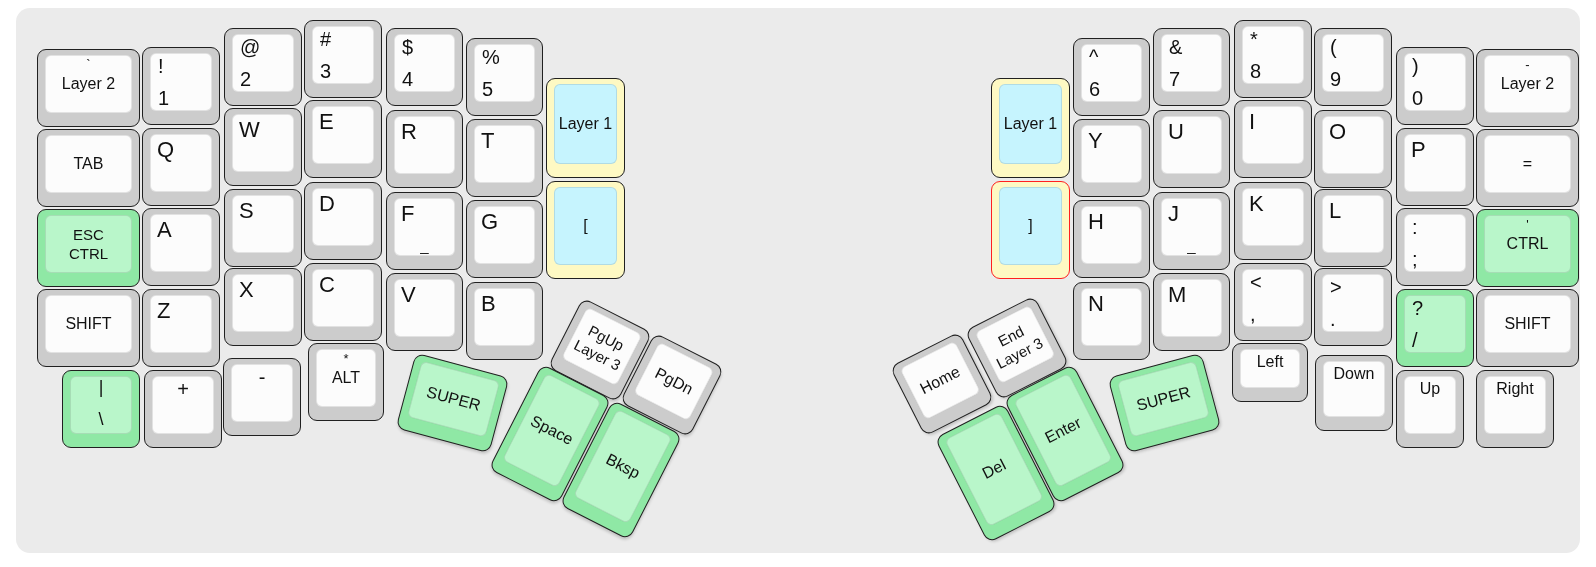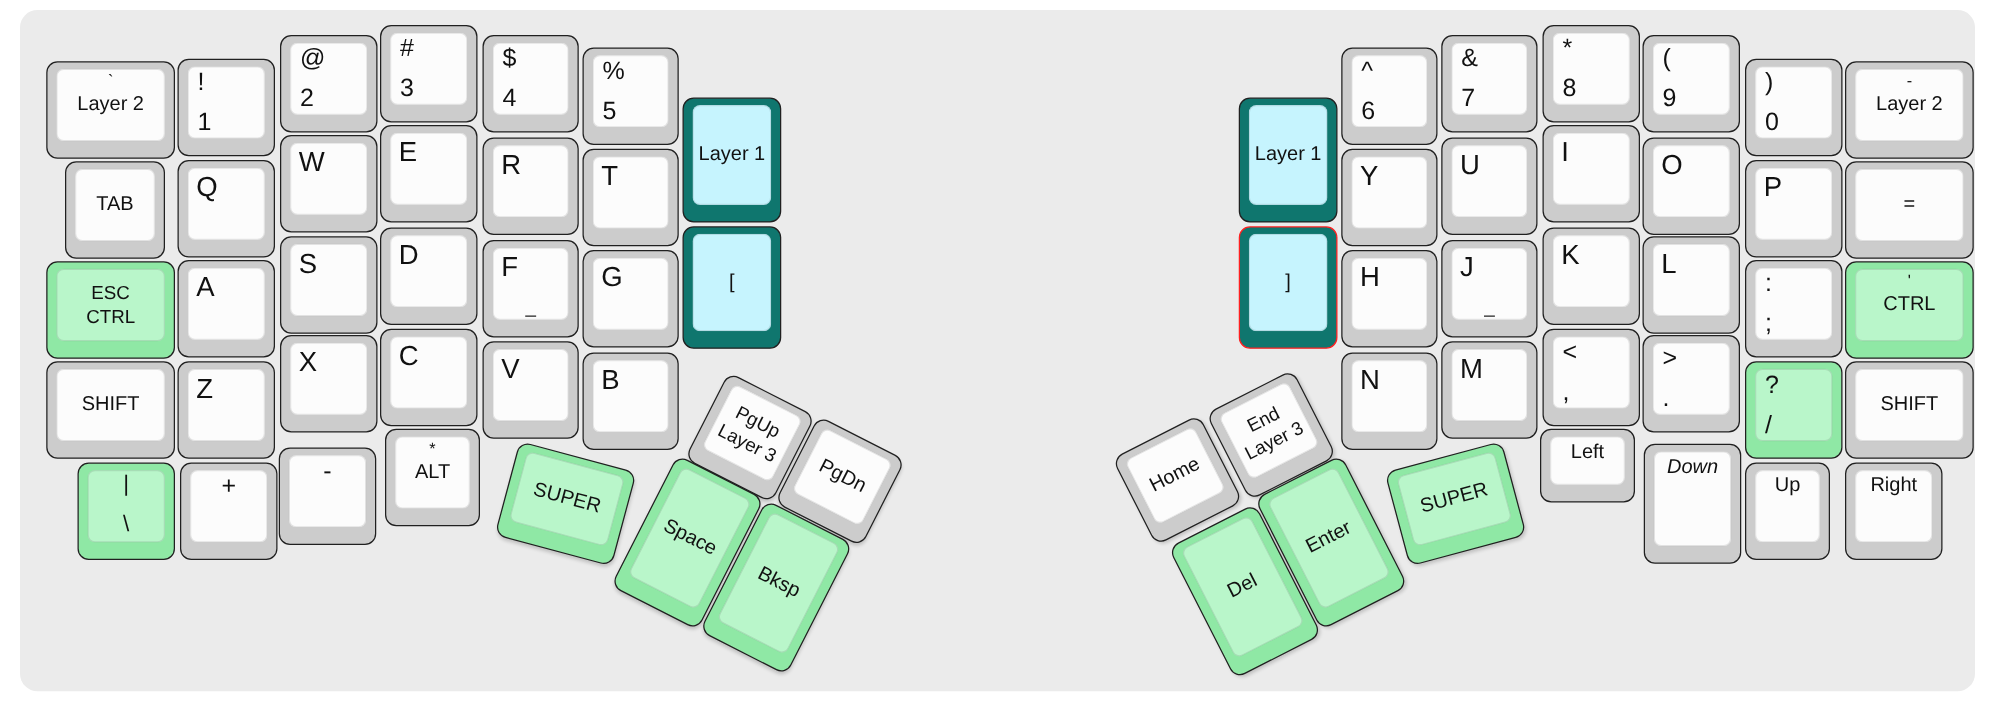--- a/index.html
+++ b/index.html
@@ -4,21 +4,21 @@
 <style>
   html,body{margin:0;padding:0;background:#ffffff;width:1596px;height:567px;overflow:hidden;
     font-family:"Liberation Sans", sans-serif;color:#111;}
   #stage{position:relative;width:1596px;height:567px;background:#ffffff;}
   #board{position:absolute;left:16px;top:8px;width:1564px;height:545px;background:#ebebeb;border-radius:14px;}
   .key{position:absolute;box-sizing:border-box;border:1.5px solid #202020;border-radius:9px;}
   .key.rot{box-shadow:1px 2px 3px rgba(0,0,0,0.18);}
   .keytop{position:absolute;left:7px;right:7px;top:5px;bottom:13px;border-radius:6px;border:1px solid rgba(0,0,0,0.10);}
   .c-gray{background:#cccccc;}   .c-gray  .keytop{background:#fcfcfc;}
   .c-green{background:#8fe8a5;}  .c-green .keytop{background:#b9f6ca;}
-  .c-blue{background:#0f766e;padding-left:44px;}   .c-blue  .keytop{background:#c6f4fe;}
+  .c-blue{background:#fef9c3;padding-left:44px;}   .c-blue  .keytop{background:#c6f4fe;}
   .key.selected{border:1.8px solid #ff2020;}
   .key span{display:block;}
   .l-letter{position:absolute;left:6px;top:2px;font-size:22px;}
   .l-s1{position:absolute;left:7px;top:1px;font-size:20px;}
   .l-s2{position:absolute;left:7px;top:33px;font-size:20px;}
   .l-s1c{position:absolute;left:0;right:0;top:0;text-align:center;font-size:18px;}
   .l-s2c{position:absolute;left:0;right:0;top:32px;text-align:center;font-size:18px;}
   .l-center{position:absolute;left:0;right:0;top:50%;transform:translateY(-50%);text-align:center;font-size:16px;}
   .lc{position:absolute;left:0;right:0;top:0;bottom:0;display:flex;flex-direction:column;align-items:center;justify-content:center;font-size:15px;line-height:19px;text-align:center;}
   .l-smalltop{position:absolute;left:0;right:0;top:1px;text-align:center;font-size:13px;}
@@ -30,21 +30,21 @@
 <body>
 
 <div id="stage">
   <div id="board" style="background: rgb(235, 235, 235);">
       <div class="key c-gray" style="left: 21px; top: 41px; width: 103px; height: 78px;">
         <div class="keytop">
           <span class="l-smalltop">`</span>
           <span class="l-center">Layer 2</span>
         </div>
       </div>
-      <div class="key c-gray" style="left: 36px; top: 121px; width: 80px; height: 78px;">
+      <div class="key c-gray" style="left: 21px; top: 121px; width: 103px; height: 78px;">
         <div class="keytop">
           <span class="l-center">TAB</span>
         </div>
       </div>
       <div class="key c-green" style="left: 21px; top: 201px; width: 103px; height: 78px;">
         <div class="keytop">
           <div class="lc">
             <span class="">ESC</span>
             <span class="">CTRL</span>
           </div>
@@ -316,21 +316,21 @@
         <div class="keytop">
           <span class="l-letter">L</span>
         </div>
       </div>
       <div class="key c-gray" style="left: 1298px; top: 260px; width: 78px; height: 78px;">
         <div class="keytop">
           <span class="l-s1">&gt;</span>
           <span class="l-s2">.</span>
         </div>
       </div>
-      <div class="key c-gray" style="left: 1299px; top: 347px; width: 78px; height: 96px; font-style: italic;">
+      <div class="key c-gray" style="left: 1299px; top: 347px; width: 78px; height: 76px;">
         <div class="keytop">
           <span class="l-navtop">Down</span>
         </div>
       </div>
       <div class="key c-gray" style="left: 1380px; top: 39px; width: 78px; height: 78px;">
         <div class="keytop">
           <span class="l-s1">)</span>
           <span class="l-s2">0</span>
         </div>
       </div>

